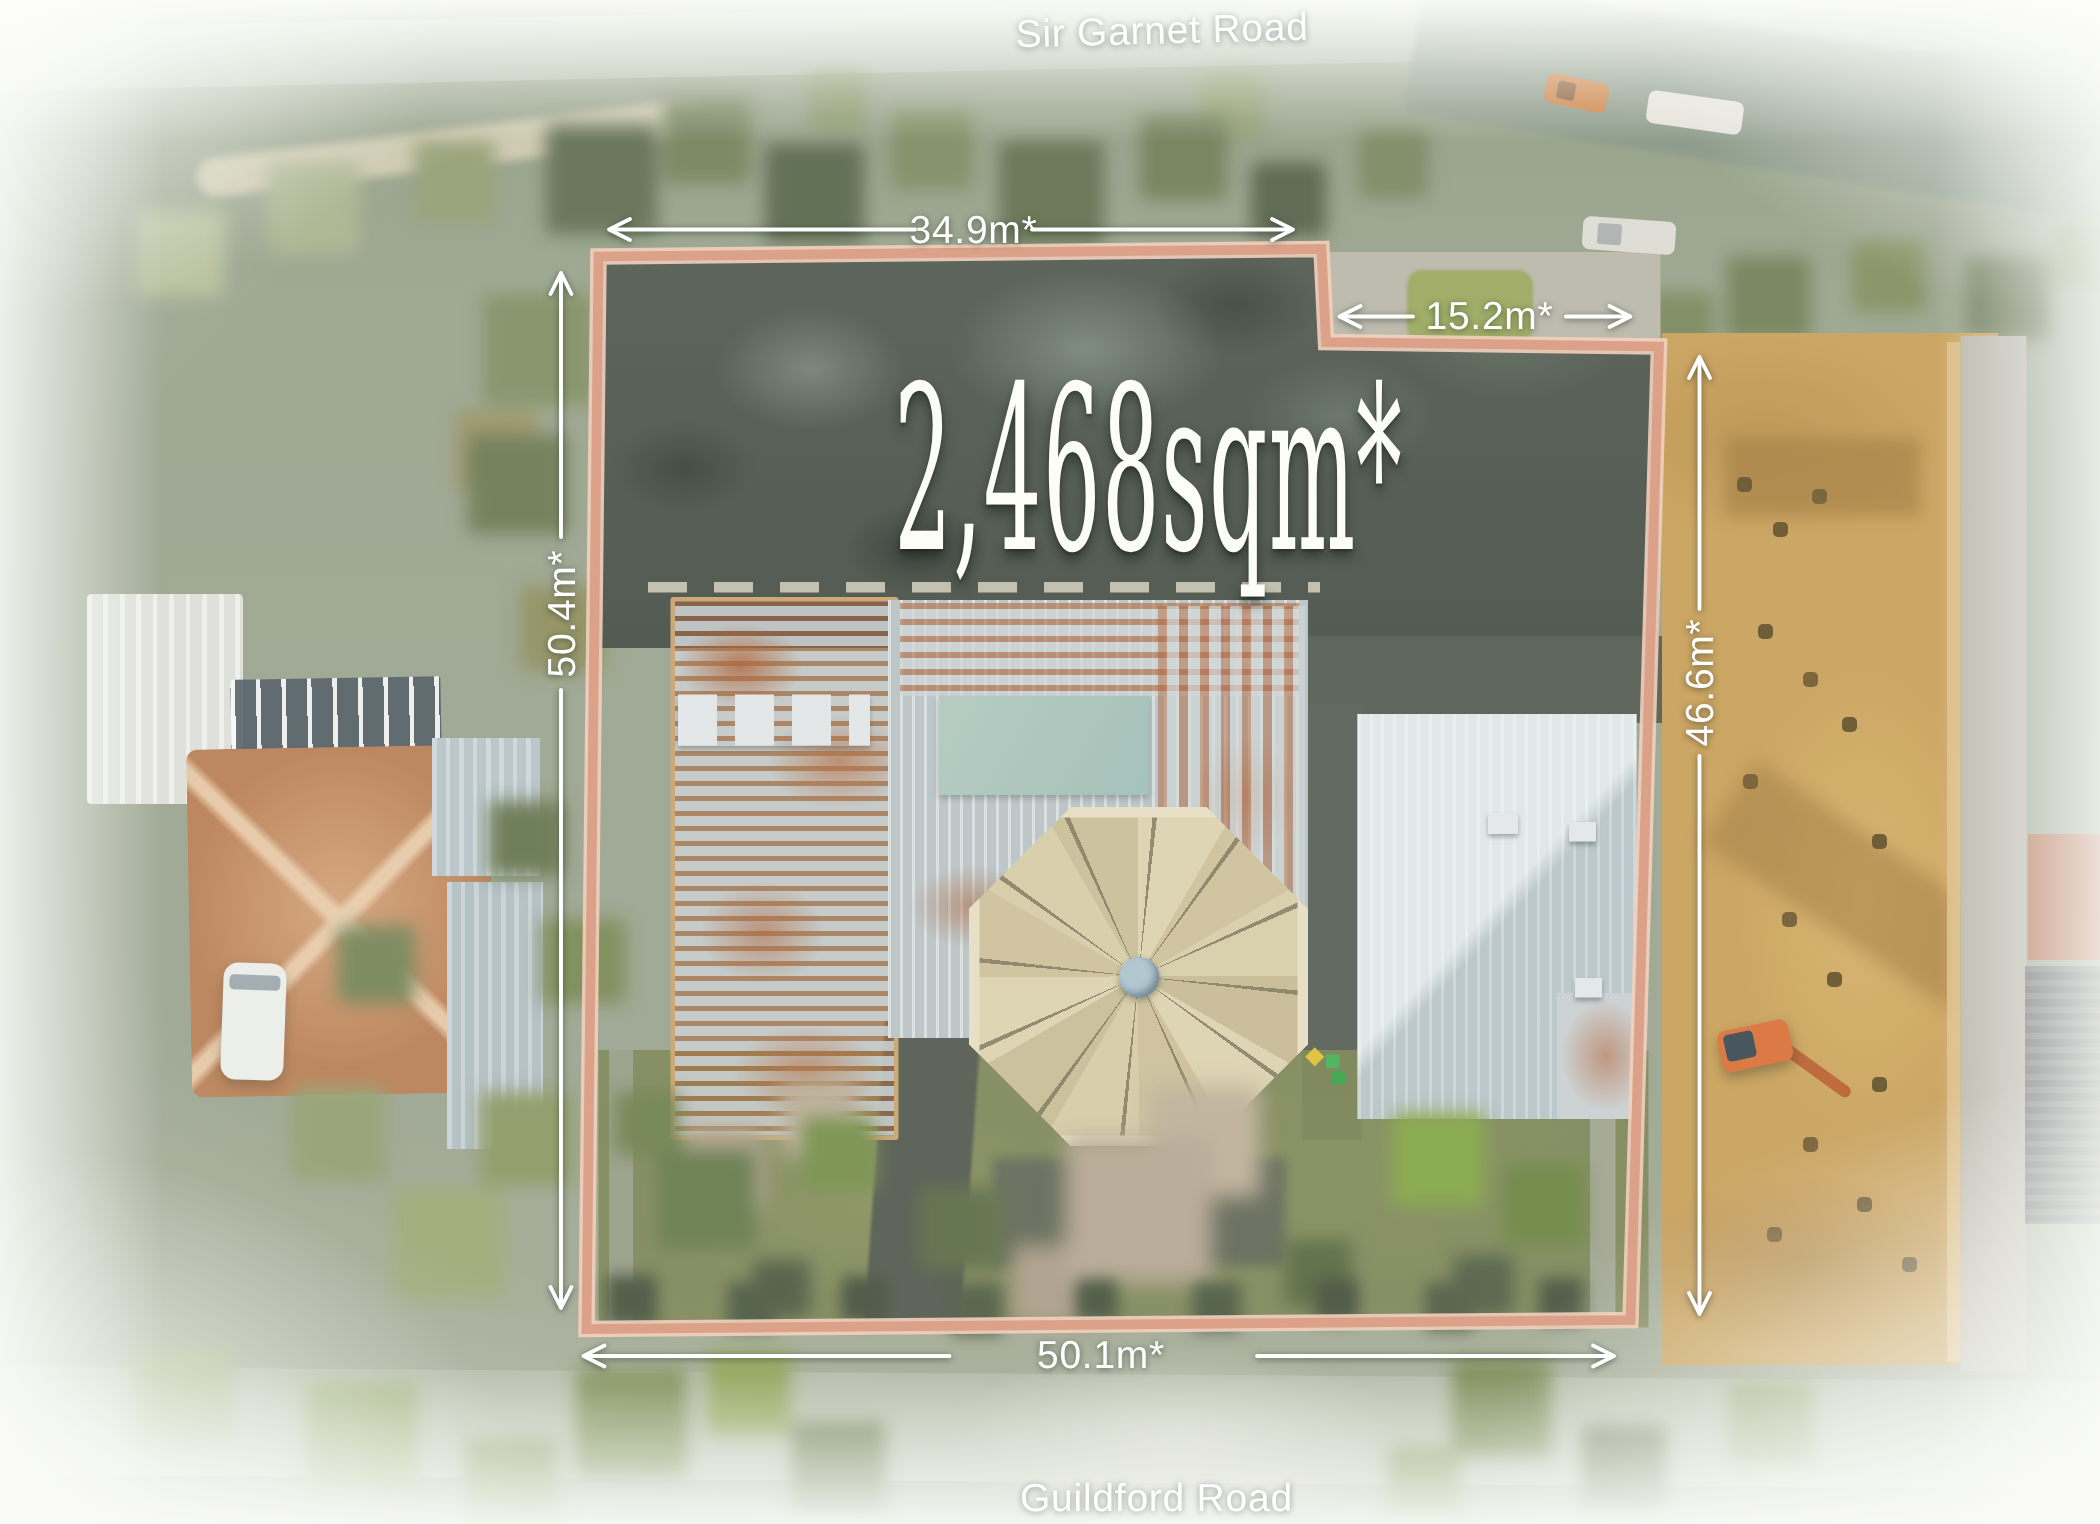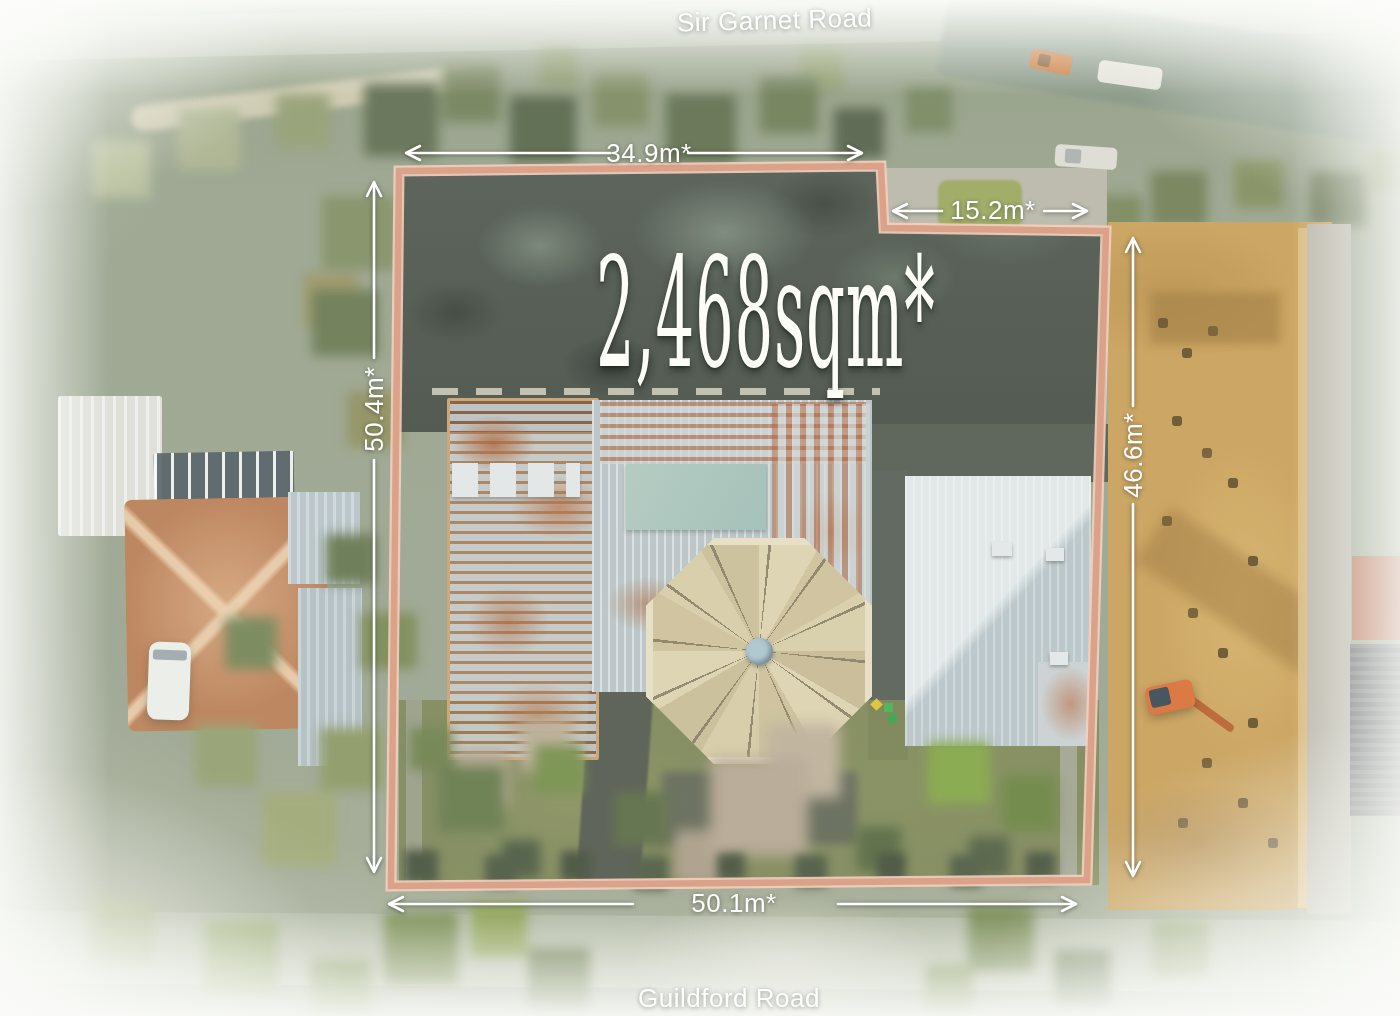--- a/index.html
+++ b/index.html
@@ -156,21 +156,21 @@
   
   svg.overlay{position:absolute;left:0;top:0;pointer-events:none;}
   .dims{filter:drop-shadow(0 1px 2px rgba(25,35,25,.55));}
   .dims line,.dims path{stroke:#fff;stroke-width:2.6;fill:none;stroke-linecap:round;stroke-linejoin:round;}
   .dims text{fill:#fff;font-family:"Liberation Sans",sans-serif;font-size:26px;letter-spacing:.5px;}
   .bline{fill:none;stroke-linejoin:miter;}
 
   .road-label{position:absolute;color:#fff;font-size:26px;font-weight:500;letter-spacing:.5px;
       text-shadow:0 1px 4px rgba(40,55,45,.45);white-space:nowrap;}
   .road-label-top{left:677px;top:5px;transform:rotate(-1.5deg);}
-  .road-label-bottom{left:638px;top:983px;}
+  .road-label-bottom{left:680px;top:983px;}
   .area-label{position:absolute;left:380px;top:238px;width:720px;text-align:center;
       color:#fdfdf8;font-family:"DejaVu Serif",serif;font-size:152px;line-height:1;letter-spacing:2px;
       transform:scaleX(.40);transform-origin:50% 50%;
       text-shadow:0 5px 12px rgba(20,28,20,.5),0 2px 3px rgba(20,28,20,.35);white-space:nowrap;}
 </style>
 </head>
 <body>
 
 <div class="scene">
 

